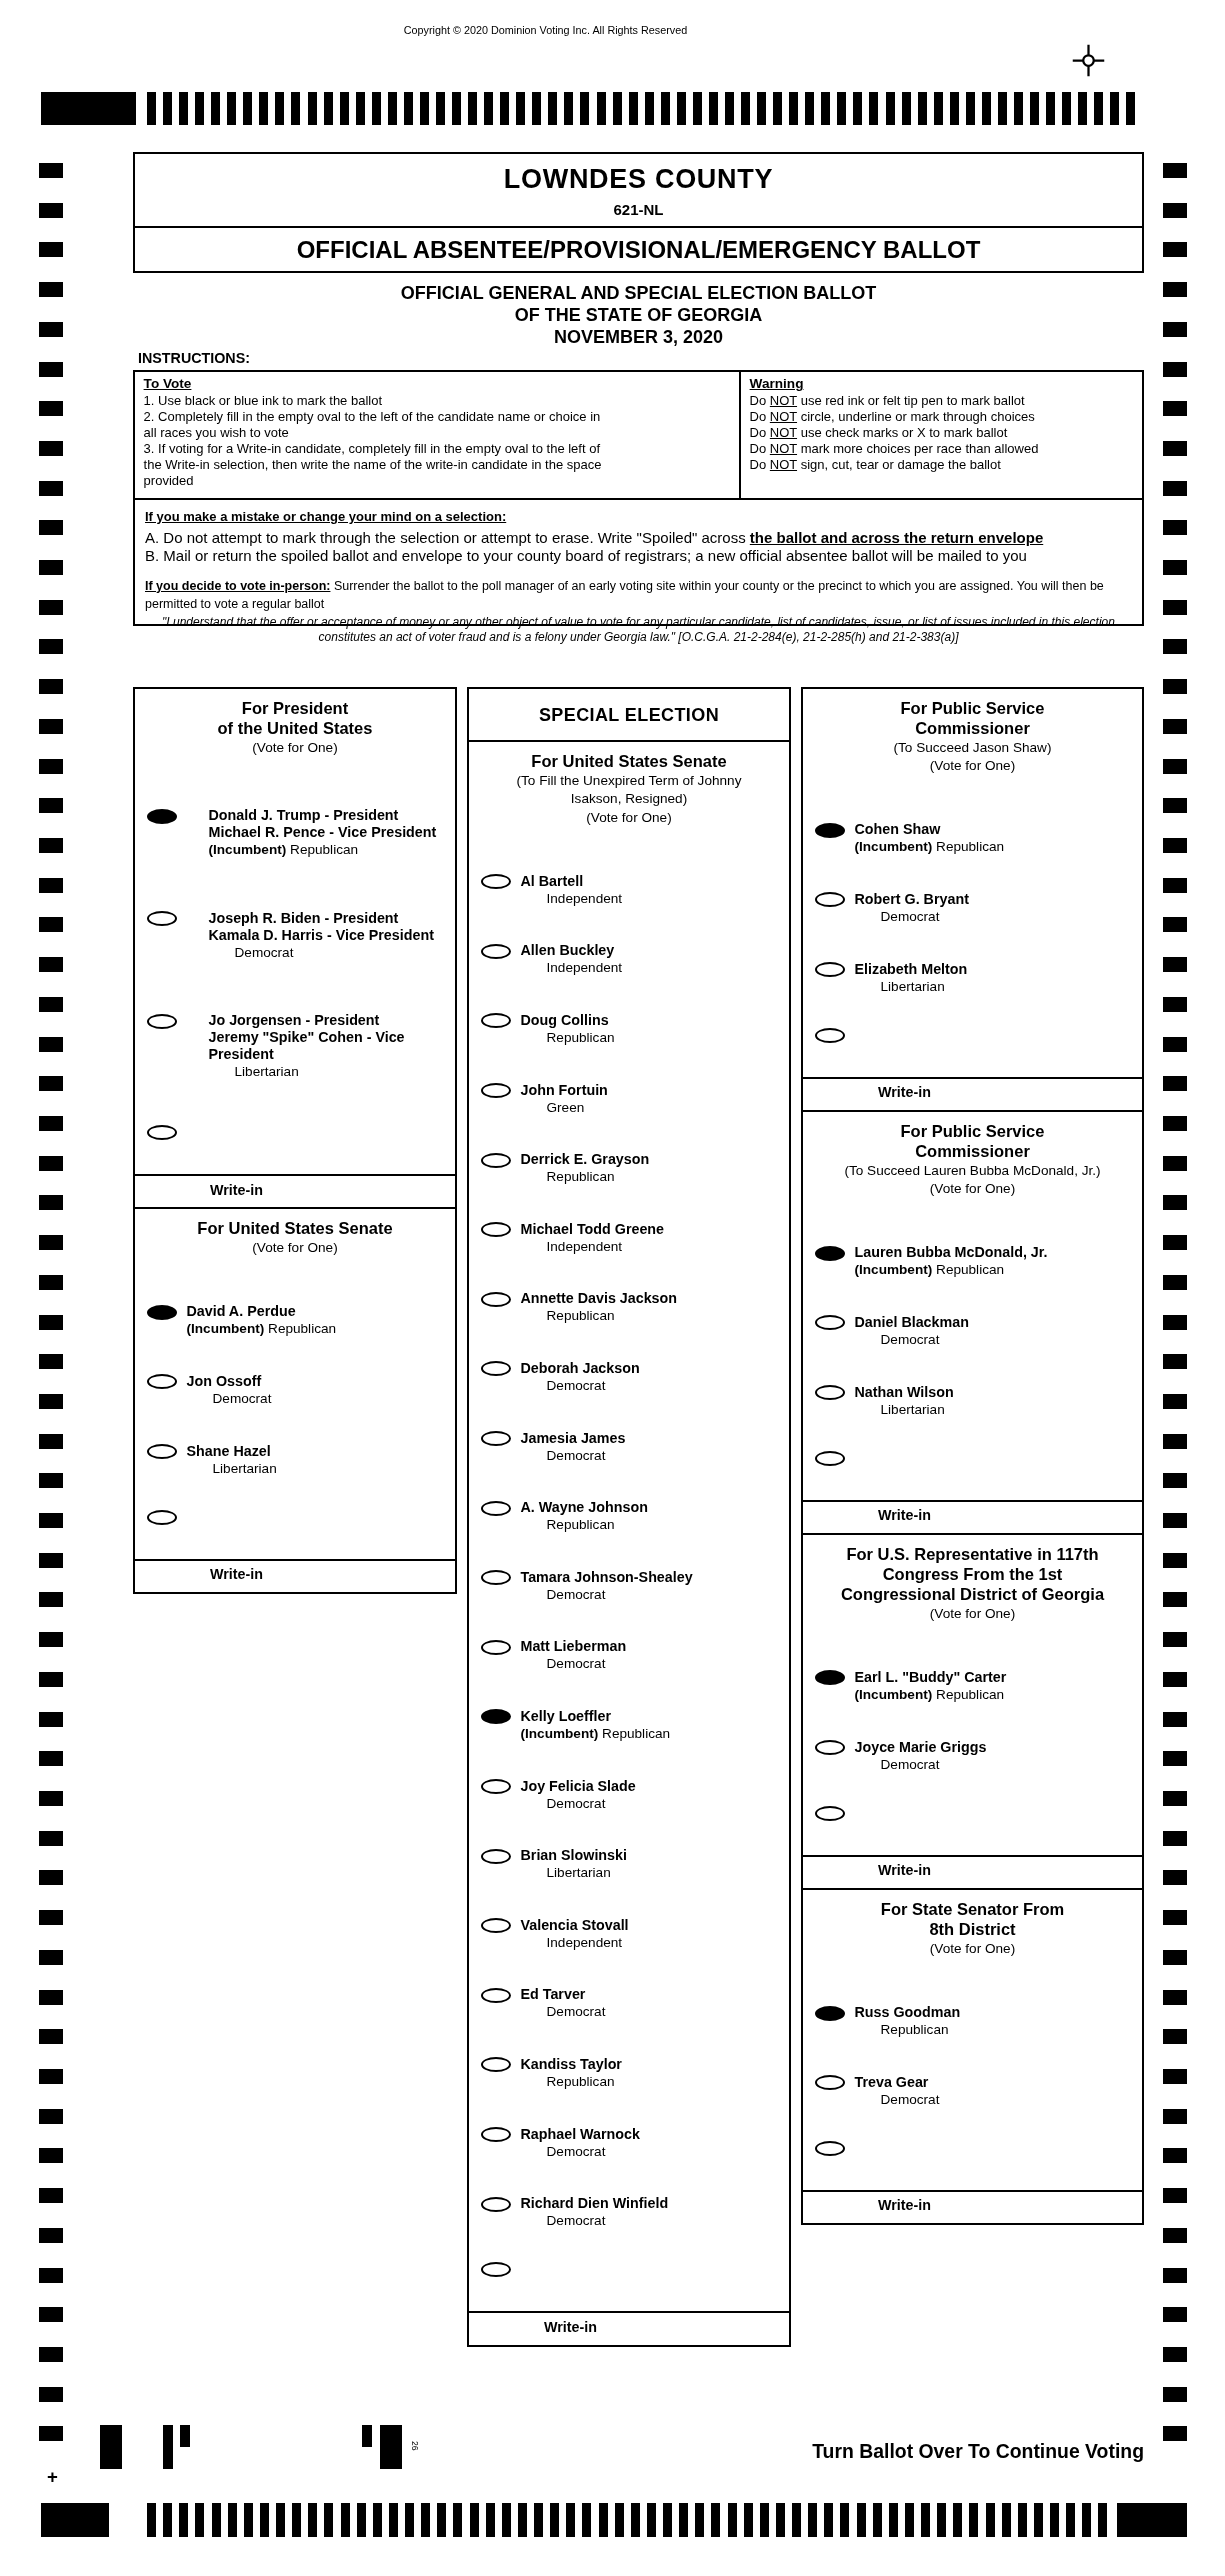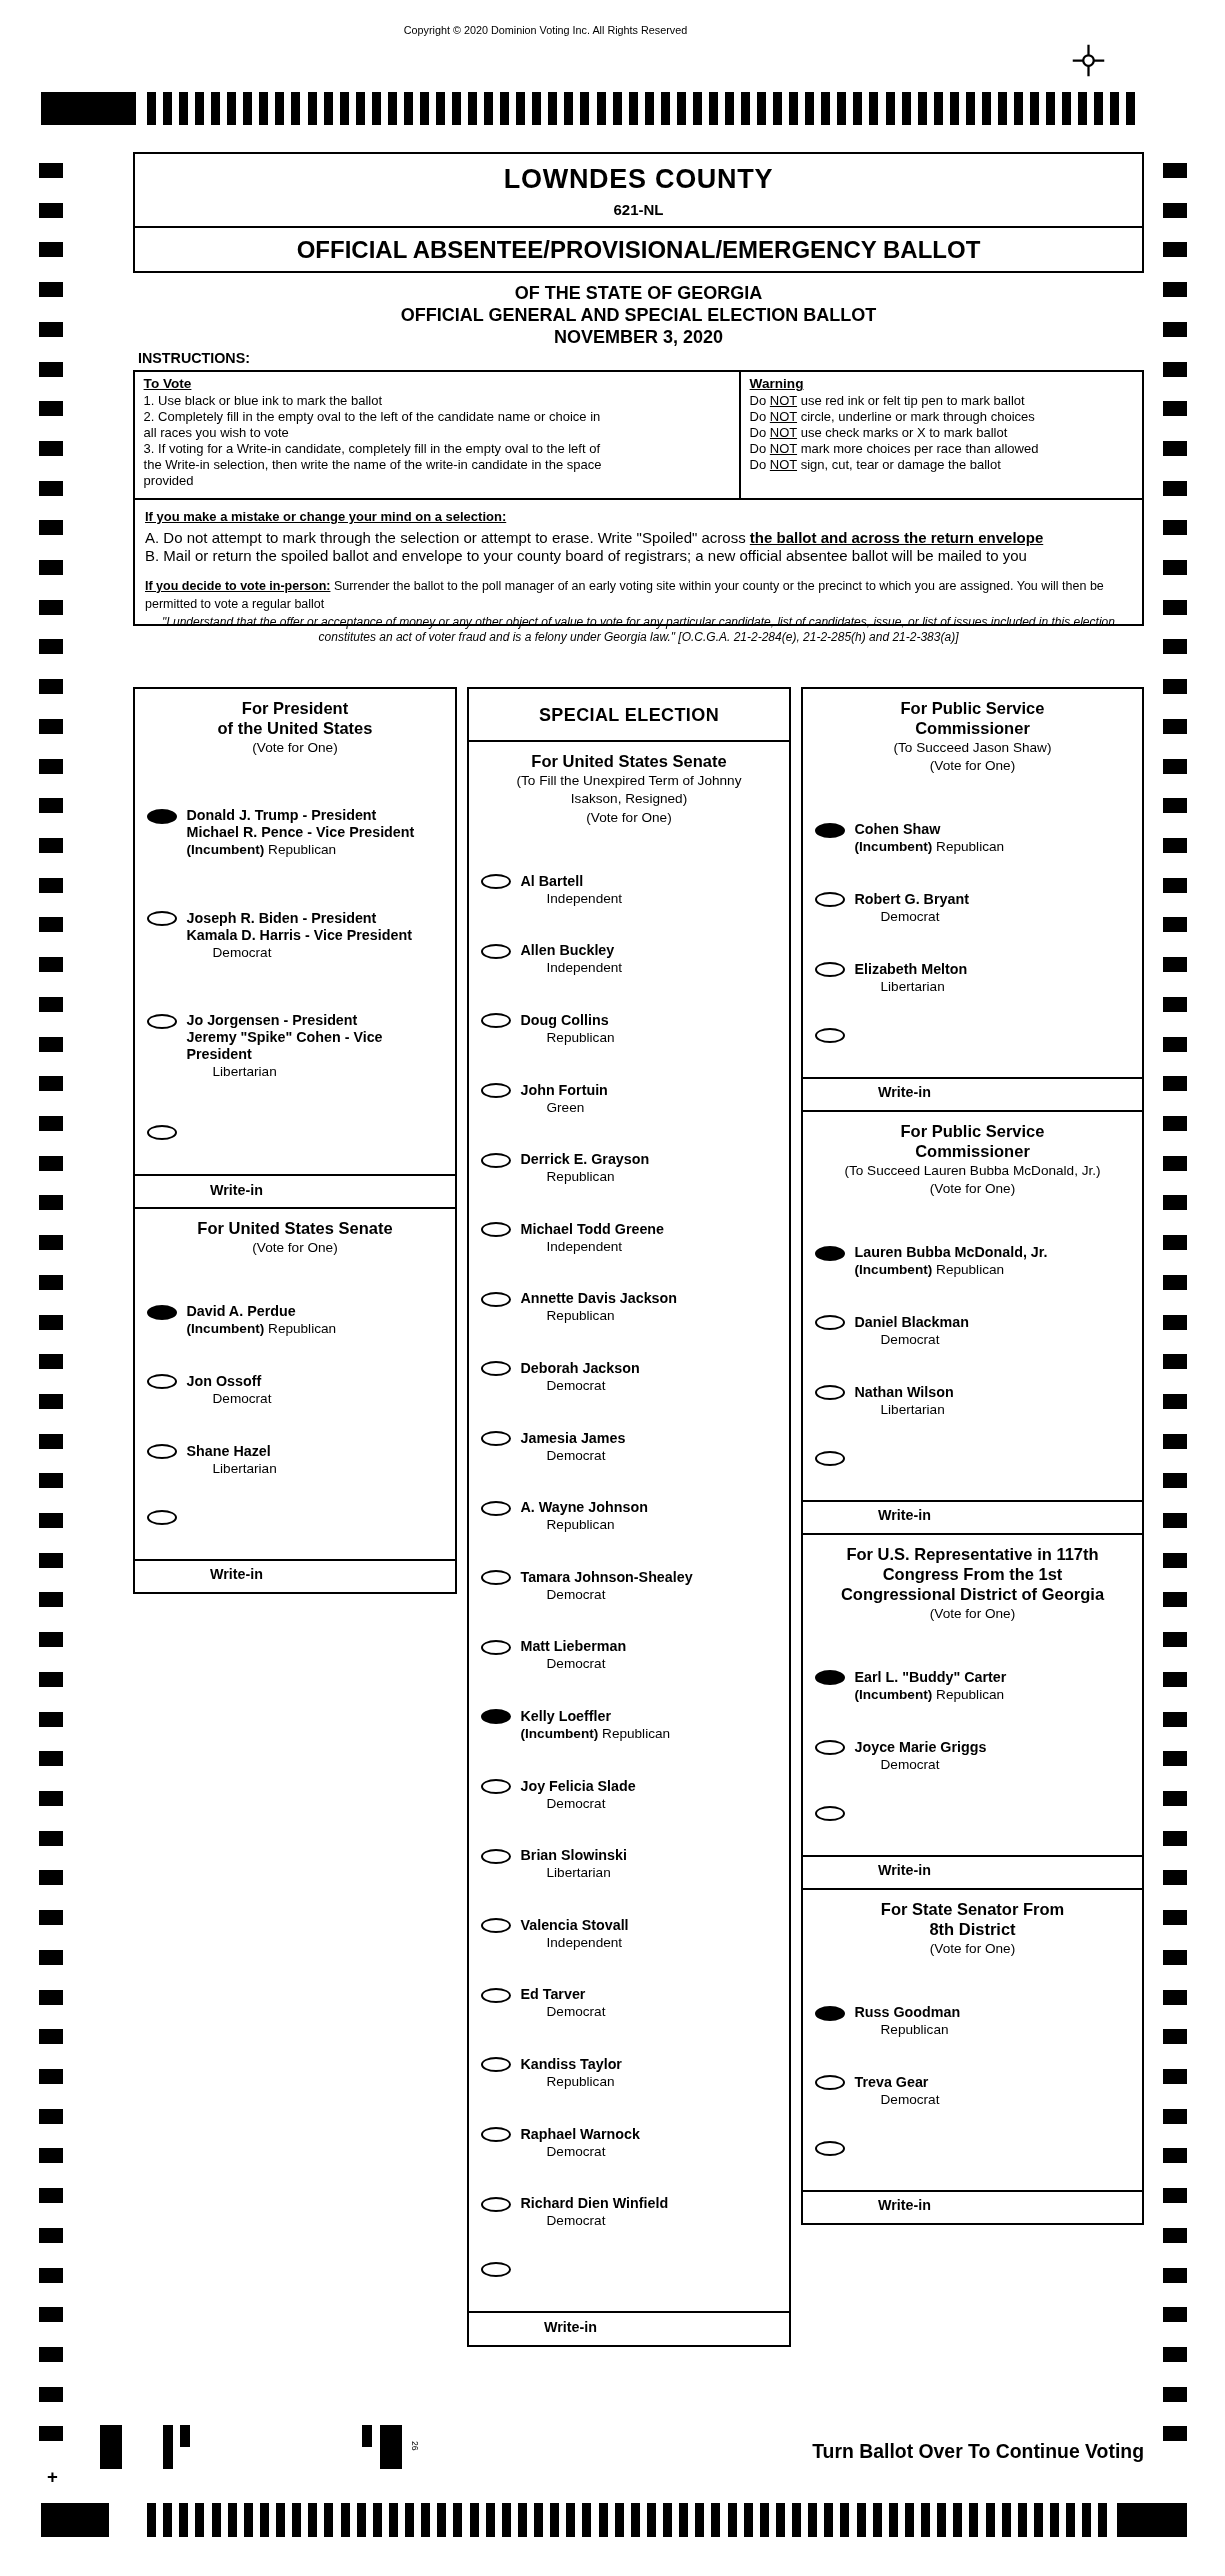--- a/index.html
+++ b/index.html
@@ -54,21 +54,21 @@
   .col2{left:467px; width:324px;}
   .col3{left:801px; width:343px;}
   .col-banner{border:2.2px solid #000; font-weight:bold; font-size:18px; text-align:center;
               padding:16px 0 14.3px; letter-spacing:0.4px; background:#fff;}
   .race{border:2.2px solid #000; margin-top:-2.2px; background:#fff;}
   .ballot-col > :first-child{margin-top:0;}
   .race-head{padding:8.6px 5.7px 30px; text-align:center;}
   .race-title{font-size:16.5px; font-weight:bold; line-height:20px;}
   .race-sub{font-size:13.6px; line-height:17px; margin-top:1.4px;}
   .cand{display:flex; align-items:flex-start; padding:17px 4.3px 18.6px 11.5px;}
-  .cand.tall{padding:21.5px 4.3px 30px 11.5px;}
+  .cand.tall{padding:21.5px 4.3px 30px 11.5px;gap:22px;}
   .oval{width:30px; height:15px; border:2.2px solid #000; border-radius:50%;
         flex:none; margin-right:10px; margin-top:1.4px; background:#fff;}
   .oval.filled{background:#000;}
   .cand-name{font-size:14.3px; font-weight:bold; line-height:17px;}
   .party{font-size:13.6px; line-height:17px; padding-left:26px;}
   .party.with-inc{padding-left:0;}
   .inc{font-weight:bold;}
   .wrow{padding:13px 4.3px 34px 11.5px; display:flex;}
   .writein-label{border-top:2.2px solid #000; font-weight:bold; font-size:14.3px; padding:5.7px 0 10px 75px;}
 
@@ -341,22 +341,22 @@
     </div>
 
   <div class="hdr-box1">
     <div class="county">LOWNDES COUNTY</div>
     <div class="code">621-NL</div>
   </div>
   <div class="hdr-box2">
     <div class="btitle">OFFICIAL ABSENTEE/PROVISIONAL/EMERGENCY BALLOT</div>
   </div>
   <div class="hdr-sub">
+    <div>OFFICIAL GENERAL AND SPECIAL ELECTION BALLOT</div>
     <div>OF THE STATE OF GEORGIA</div>
-    <div>OFFICIAL GENERAL AND SPECIAL ELECTION BALLOT</div>
     <div>NOVEMBER 3, 2020</div>
   </div>
 
   <div class="instr-label">INSTRUCTIONS:</div>
 
   <div class="instr-box">
     <div class="instr-cols">
       <div class="instr-left">
         <div class="bu h">To Vote</div>
         <div id="to-vote-list">

